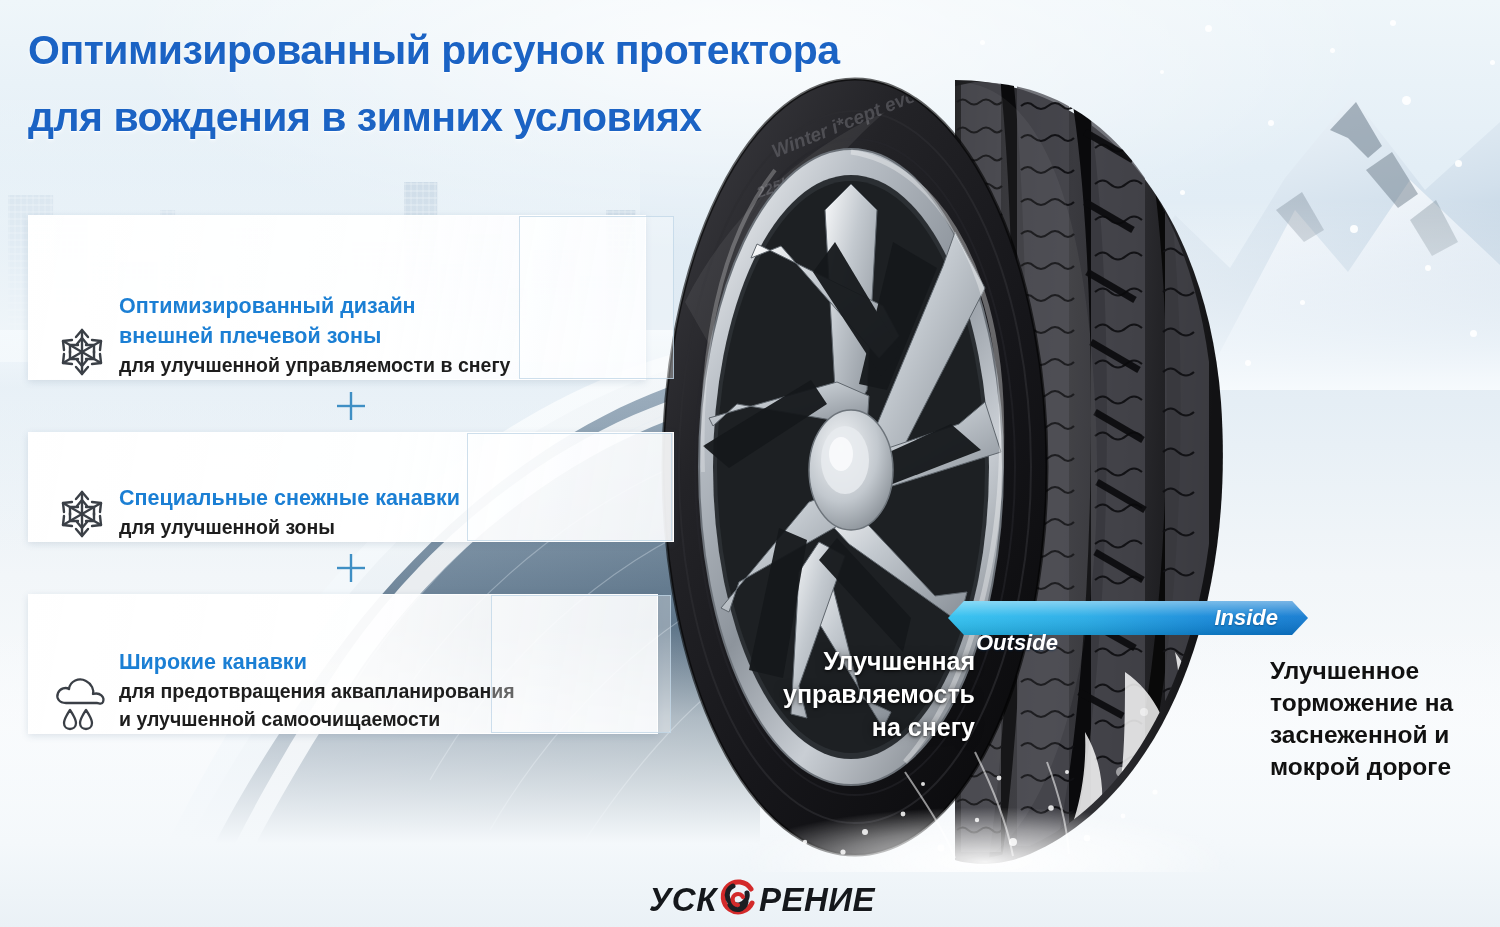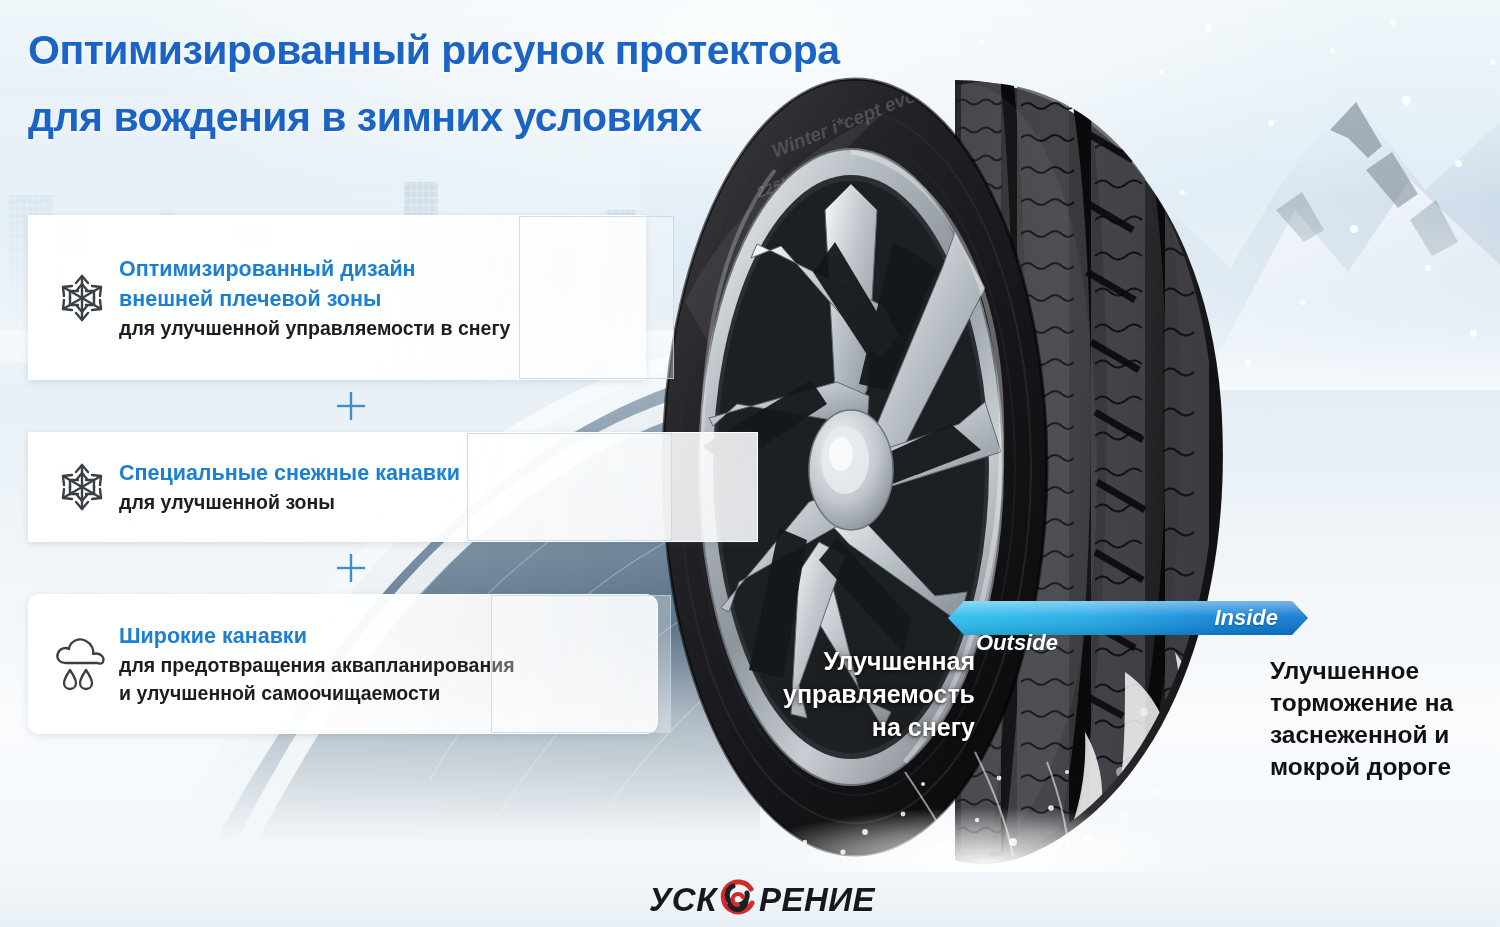--- a/index.html
+++ b/index.html
@@ -62,21 +62,21 @@
   .t1 { font-size:41px; line-height:52px; }
   .t2 { font-size:41px; line-height:50px; }
 
   
   .cards { position:absolute; left:0px; top:215px; z-index:35; }
   .card {
     position:relative;
     background:linear-gradient(100deg, rgba(255,255,255,.97) 0%, rgba(255,255,255,.95) 55%, rgba(250,252,254,.88) 100%);
     border:1px solid rgba(255,255,255,.9);
     box-shadow:0 2px 7px rgba(70,100,130,.16);
-    display:flex; align-items:center;
+    display:flex; align-items:flex-end;
     padding:0 18px 0 22px;
   }
   .card .icon { flex:0 0 auto; width:62px; display:flex; align-items:center; justify-content:center; }
   .card .texts { padding-left:6px; }
   .ttl {
     color:#1b7fd4; font-weight:bold; font-size:21.5px; line-height:30px; white-space:nowrap;
   }
   .sub {
     color:#1d1d1d; font-weight:bold; font-size:19.5px; line-height:28px; white-space:nowrap;
   }
@@ -545,21 +545,21 @@
       </div>
     </div>
 
     <div class="plus" style="width:646px; margin-left:28px;">
       <svg width="34" height="34" viewBox="0 0 34 34">
         <line x1="17" y1="3" x2="17" y2="31" stroke="#3f8fc4" stroke-width="2.4"></line>
         <line x1="3" y1="17" x2="31" y2="17" stroke="#3f8fc4" stroke-width="2.4"></line>
       </svg>
     </div>
 
-    <div class="card" style="width:730px; height:110px; margin-left:28px;">
+    <div class="card" style="width:646px; height:110px; margin-left:28px;">
       <div class="ghost" style="left:438px; width:205px;"></div>
       <div class="icon">
         <svg width="54" height="54" viewBox="0 0 54 54" fill="none" stroke="#3a3f46" stroke-width="2.4" stroke-linecap="round">
           <line x1="27" y1="5" x2="27" y2="49"></line>
           <line x1="8" y1="16" x2="46" y2="38"></line>
           <line x1="8" y1="38" x2="46" y2="16"></line>
           <path d="M27 5 l-6 7 M27 5 l6 7 M27 13 l-5 6 M27 13 l5 6"></path>
           <path d="M27 49 l-6 -7 M27 49 l6 -7 M27 41 l-5 -6 M27 41 l5 -6"></path>
           <path d="M8 16 l1 9 M8 16 l9 -1 M15 20 l0 8 M15 20 l8 0"></path>
           <path d="M46 38 l-1 -9 M46 38 l-9 1 M39 34 l0 -8 M39 34 l-8 0"></path>
@@ -573,21 +573,21 @@
       </div>
     </div>
 
     <div class="plus" style="width:646px; margin-left:28px;">
       <svg width="34" height="34" viewBox="0 0 34 34">
         <line x1="17" y1="3" x2="17" y2="31" stroke="#3f8fc4" stroke-width="2.4"></line>
         <line x1="3" y1="17" x2="31" y2="17" stroke="#3f8fc4" stroke-width="2.4"></line>
       </svg>
     </div>
 
-    <div class="card" style="width:630px; height:140px; margin-left:28px;border-radius:12px;">
+    <div class="card" style="width:630px; height:140px; margin-left:28px;">
       <div class="ghost" style="left:462px; width:180px;"></div>
       <div class="icon">
         <svg width="60" height="58" viewBox="0 0 60 58" fill="none" stroke="#3a3f46" stroke-width="2.3" stroke-linejoin="round" stroke-linecap="round">
           <path d="M14 28 C7 28 4 23 6 18 C8 13 14 12 17 14 C18 6 27 2 34 6 C40 9 42 15 41 19 C48 17 53 22 51 27 C50 30 47 28 45 28 Z"></path>
           <path d="M18 35 C18 35 12 44 12 48 C12 52 15 54 18 54 C21 54 24 52 24 48 C24 44 18 35 18 35 Z"></path>
           <path d="M34 35 C34 35 28 44 28 48 C28 52 31 54 34 54 C37 54 40 52 40 48 C40 44 34 35 34 35 Z"></path>
         </svg>
       </div>
       <div class="texts">
         <div class="ttl">Широкие канавки</div>

